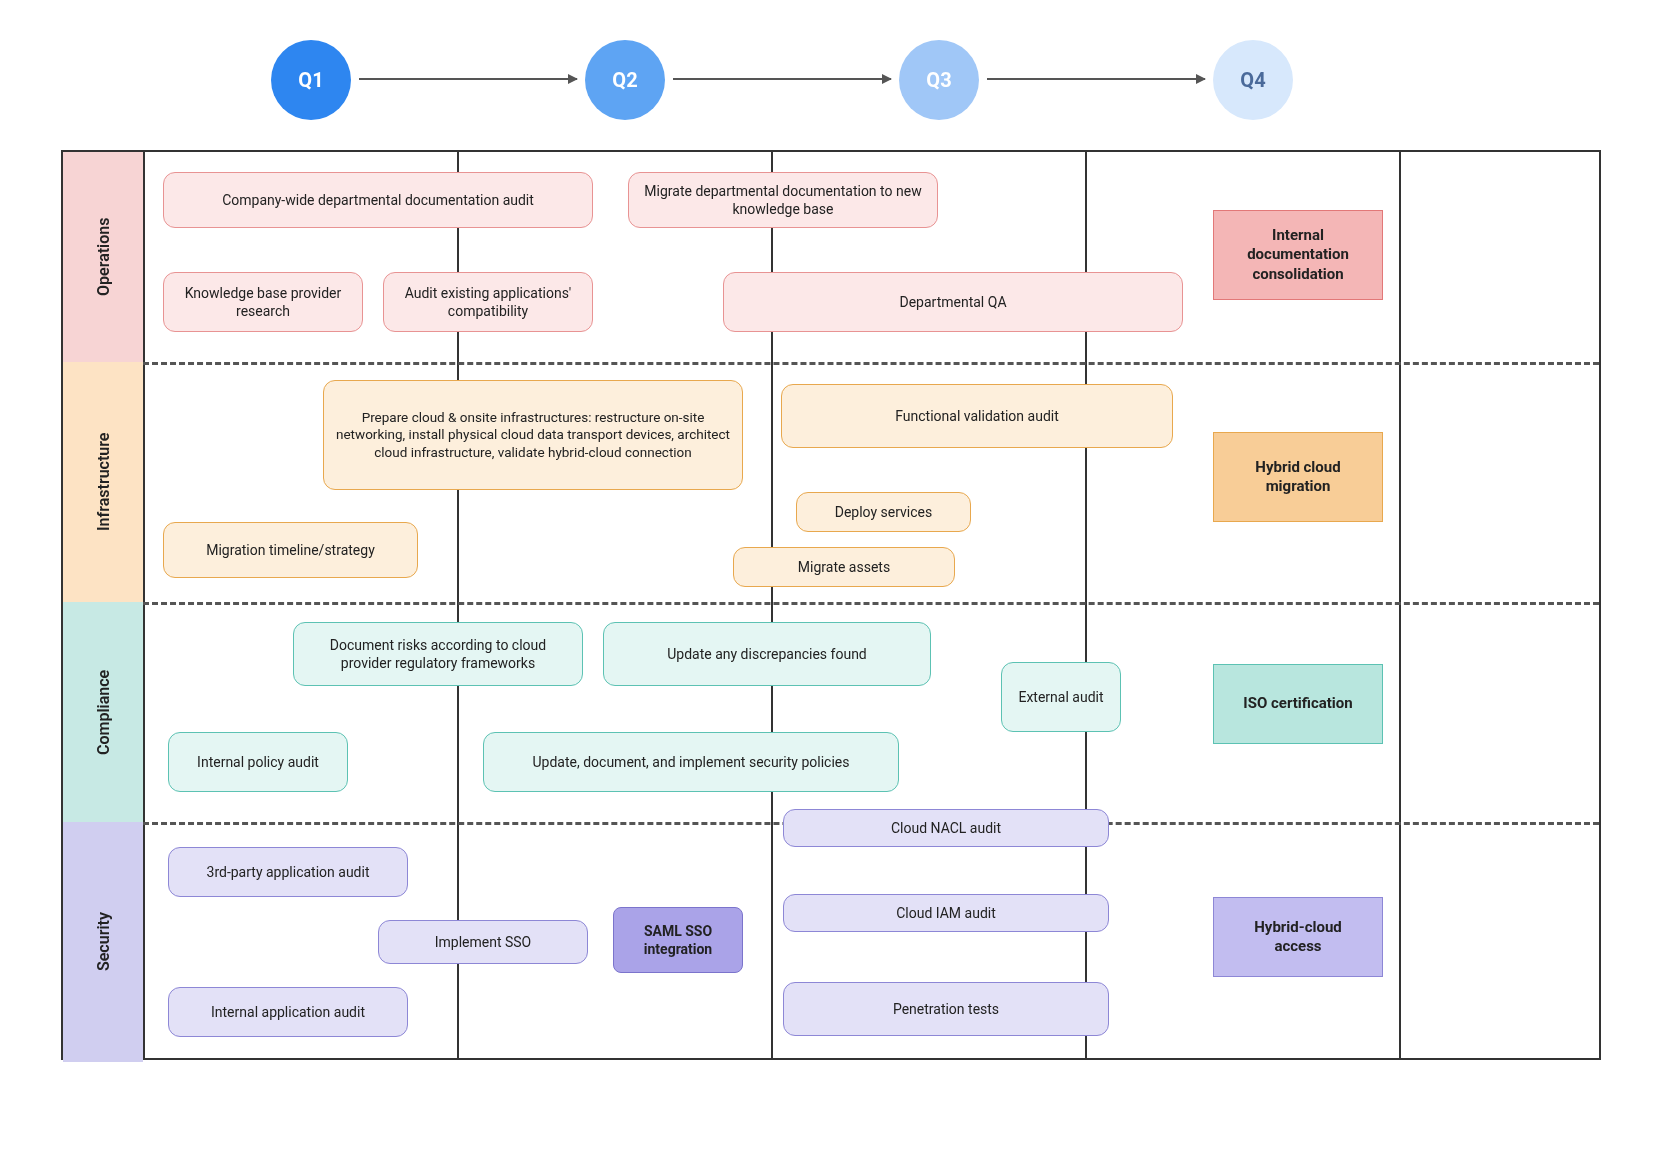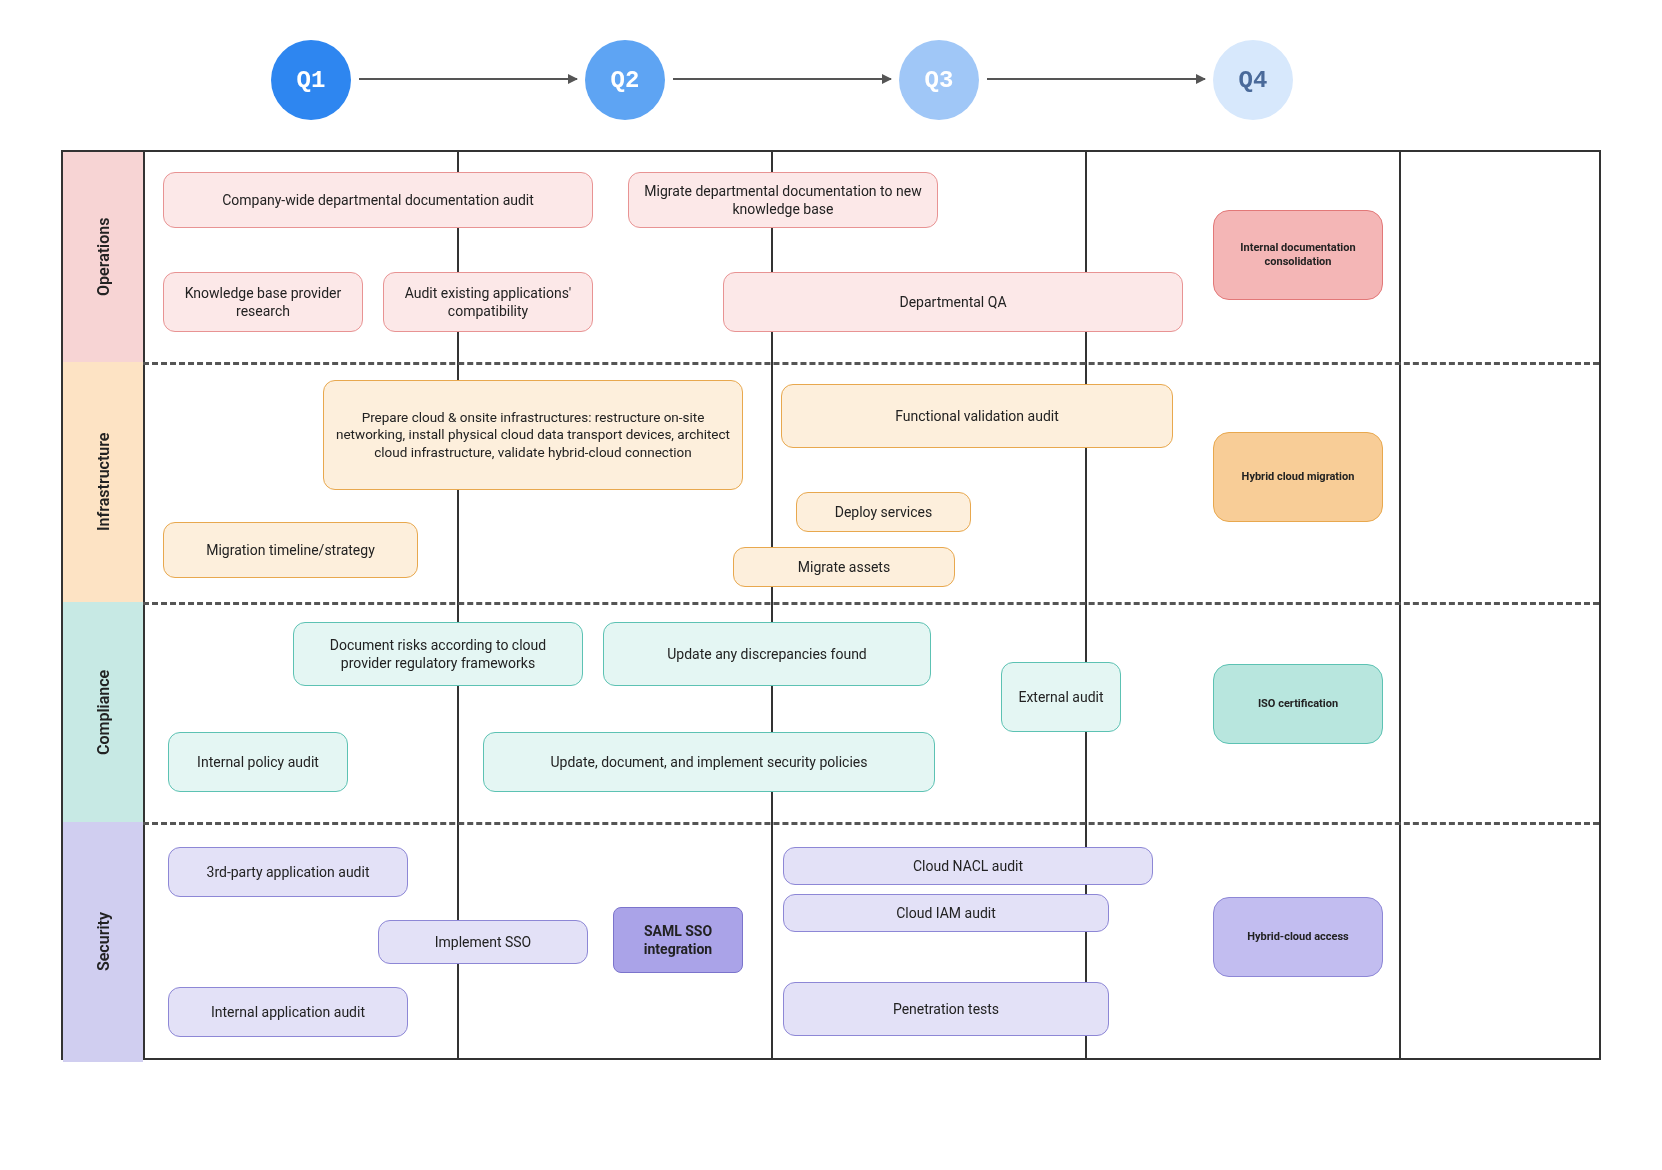--- a/index.html
+++ b/index.html
@@ -21,21 +21,21 @@
     position: relative;
     height: 120px;
     margin-left: 80px;
   }
   .q-circle {
     position: absolute;
     top: 10px;
     width: 80px; height: 80px;
     border-radius: 50%;
     display:flex; align-items:center; justify-content:center;
-    color:#fff; font-weight:700; font-size:24px;font-family:Liberation Mono, monospace;
+    color:#fff; font-weight:700; font-size:20px;
   }
   .q1 { background:#2e86f0; }
   .q2 { background:#5ea4f3; }
   .q3 { background:#a0c7f7; }
   .q4 { background:#d7e8fc; color:#4a6a9a; }
   .arrow {
     position:absolute;
     top:48px;
     height:2px;
     background:#555;
@@ -83,23 +83,23 @@
     text-align:center;
     border-radius:12px;
     padding:6px 10px;
     line-height:1.3;
     font-size:14px;
   }
   .goal {
     position:absolute;
     display:flex; align-items:center; justify-content:center;
     text-align:center;
-    border-radius:16px;
+    border-radius:0;
     font-weight:700;
-    font-size:11px;
+    font-size:15px;
     padding:24px;
     line-height:1.3;
   }
   
   .ops-lane   { background:#f7d4d4; }
   .infra-lane { background:#fde3c4; }
   .comp-lane  { background:#c7e9e4; }
   .sec-lane   { background:#d0cef0; }
 
   .ops   { background:#fce8e8; border:1.5px solid #e89393; }
@@ -154,27 +154,27 @@
     <div class="task infra" style="left:260px; top:228px; width:420px; height:110px; font-size:13.5px">Prepare cloud &amp; onsite infrastructures: restructure on-site networking, install physical cloud data transport devices, architect cloud infrastructure, validate hybrid-cloud connection</div>
     <div class="task infra" style="left:100px; top:370px; width:255px; height:56px">Migration timeline/strategy</div>
     <div class="task infra" style="left:718px; top:232px; width:392px; height:64px">Functional validation audit</div>
     <div class="task infra" style="left:733px; top:340px; width:175px; height:40px">Deploy services</div>
     <div class="task infra" style="left:670px; top:395px; width:222px; height:40px">Migrate assets</div>
     <div class="goal infra-goal" style="left:1150px; top:280px; width:170px; height:90px">Hybrid cloud migration</div>
 
     <div class="task comp" style="left:230px; top:470px; width:290px; height:64px">Document risks according to cloud provider regulatory frameworks</div>
     <div class="task comp" style="left:105px; top:580px; width:180px; height:60px">Internal policy audit</div>
     <div class="task comp" style="left:540px; top:470px; width:328px; height:64px">Update any discrepancies found</div>
-    <div class="task comp" style="left:420px; top:580px; width:452px; height:60px">Update, document, and implement security policies</div>
+    <div class="task comp" style="left:420px; top:580px; width:416px; height:60px">Update, document, and implement security policies</div>
     <div class="task comp" style="left:938px; top:510px; width:120px; height:70px">External audit</div>
     <div class="goal comp-goal" style="left:1150px; top:512px; width:170px; height:80px">ISO certification</div>
 
     <div class="task sec" style="left:105px; top:695px; width:240px; height:50px">3rd-party application audit</div>
     <div class="task sec" style="left:105px; top:835px; width:240px; height:50px">Internal application audit</div>
     <div class="task sec" style="left:315px; top:768px; width:210px; height:44px">Implement SSO</div>
     <div class="task sec-saml" style="left:550px; top:755px; width:130px; height:66px; border-radius:8px">SAML SSO integration</div>
-    <div class="task sec" style="left:720px; top:695px; width:370px; height:38px">Cloud NACL audit</div>
+    <div class="task sec" style="left:720px; top:657px; width:326px; height:38px">Cloud NACL audit</div>
     <div class="task sec" style="left:720px; top:742px; width:326px; height:38px">Cloud IAM audit</div>
     <div class="task sec" style="left:720px; top:830px; width:326px; height:54px">Penetration tests</div>
     <div class="goal sec-goal" style="left:1150px; top:745px; width:170px; height:80px">Hybrid-cloud access</div>
 
   </div>
 </div>
 
 </body></html>

